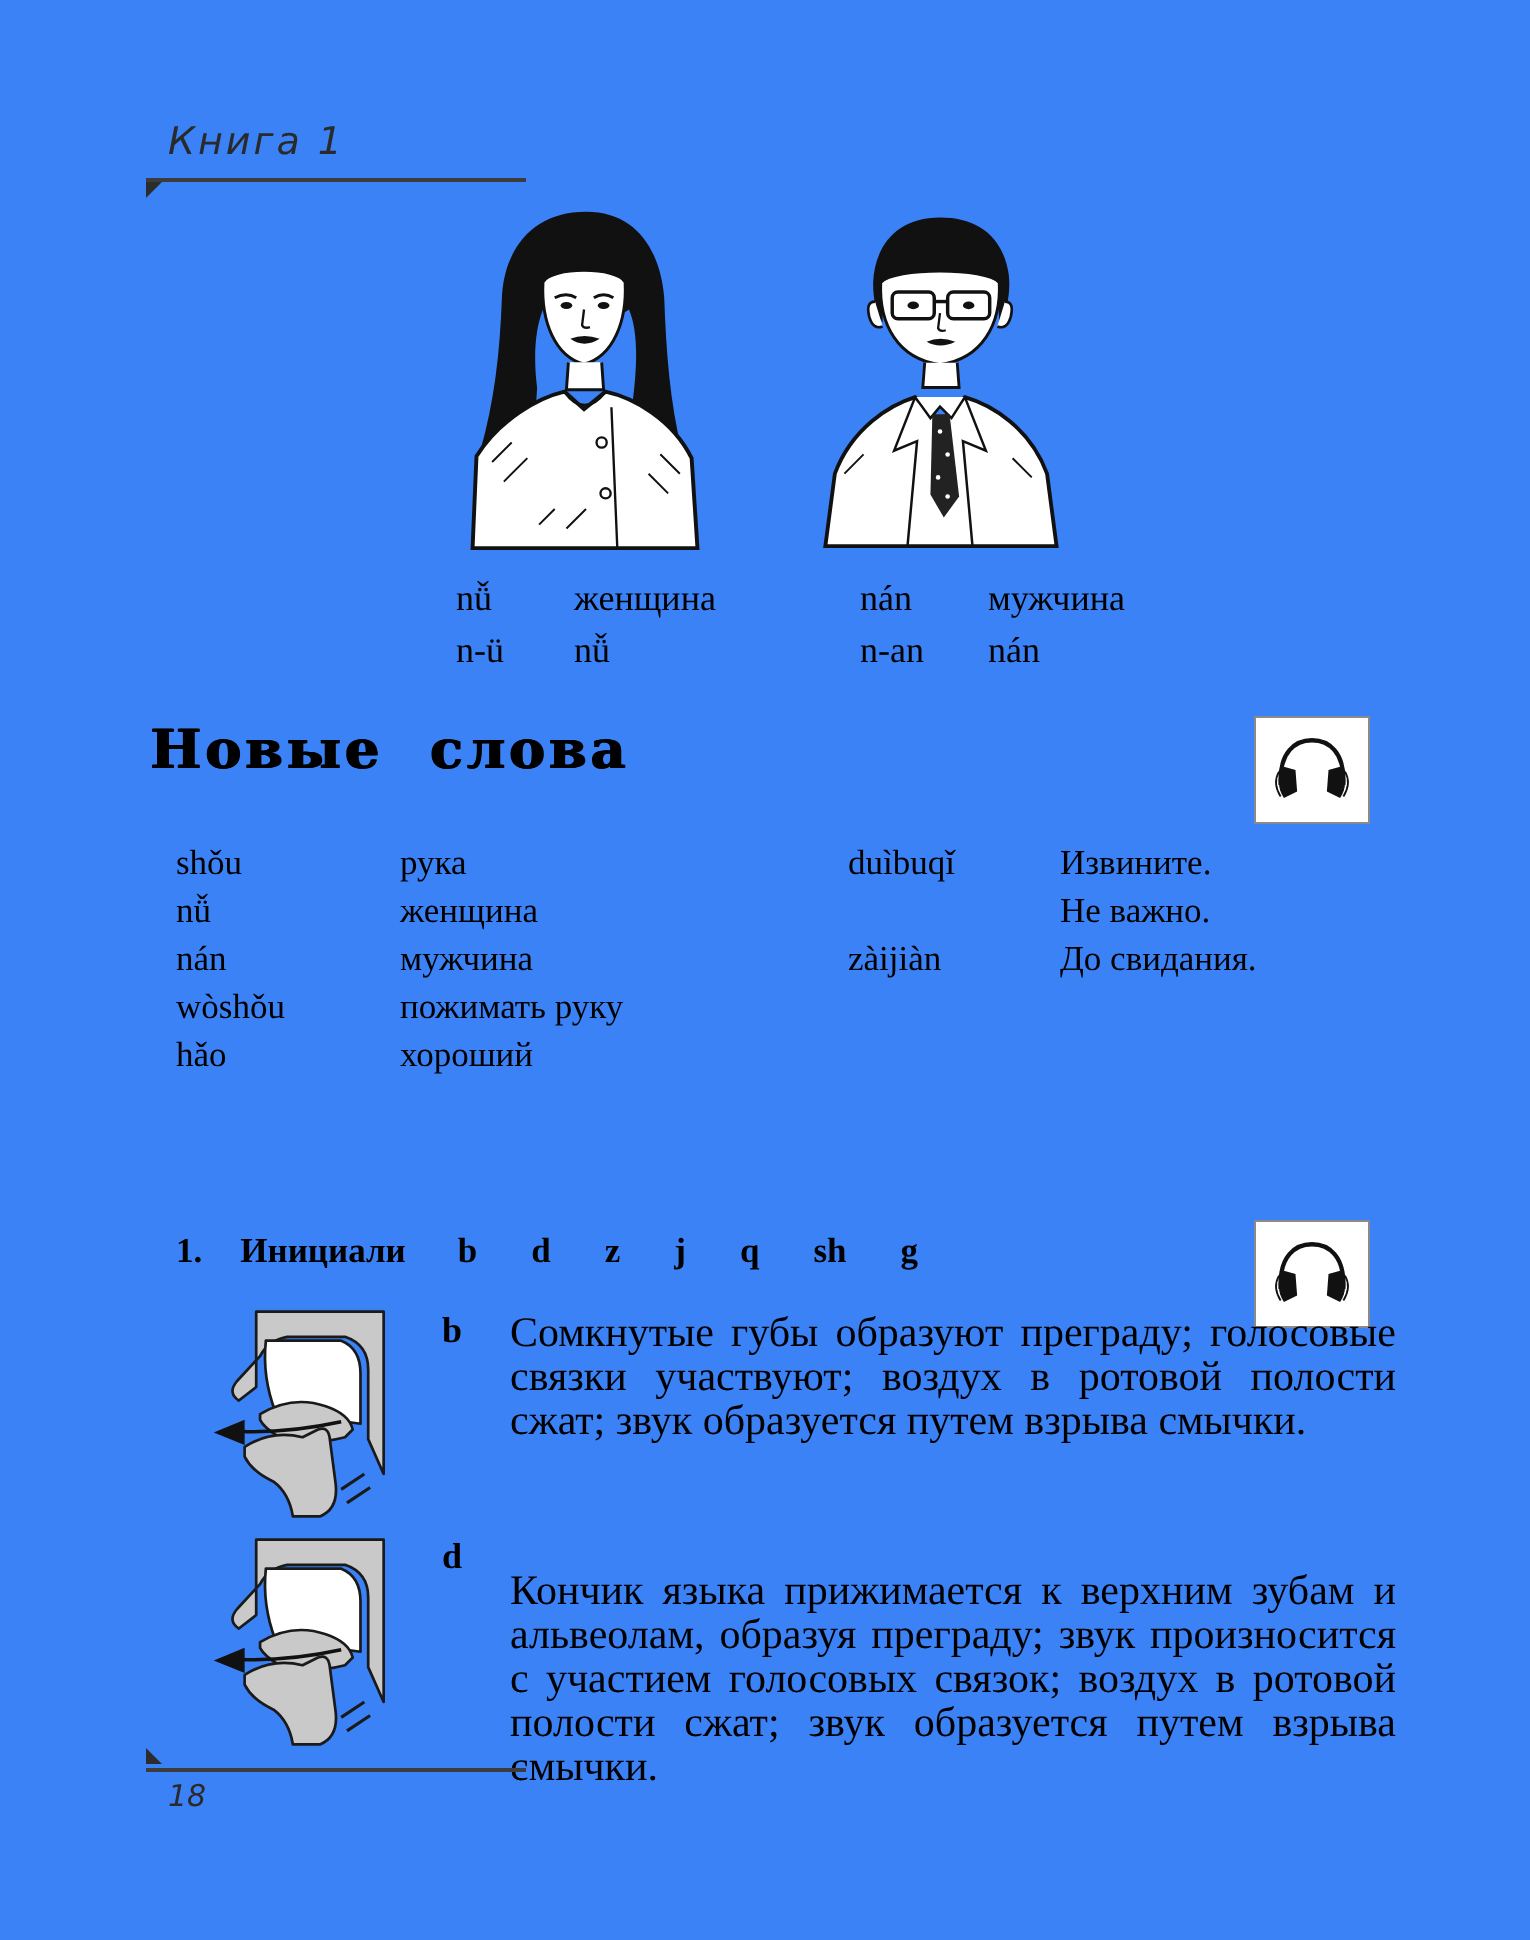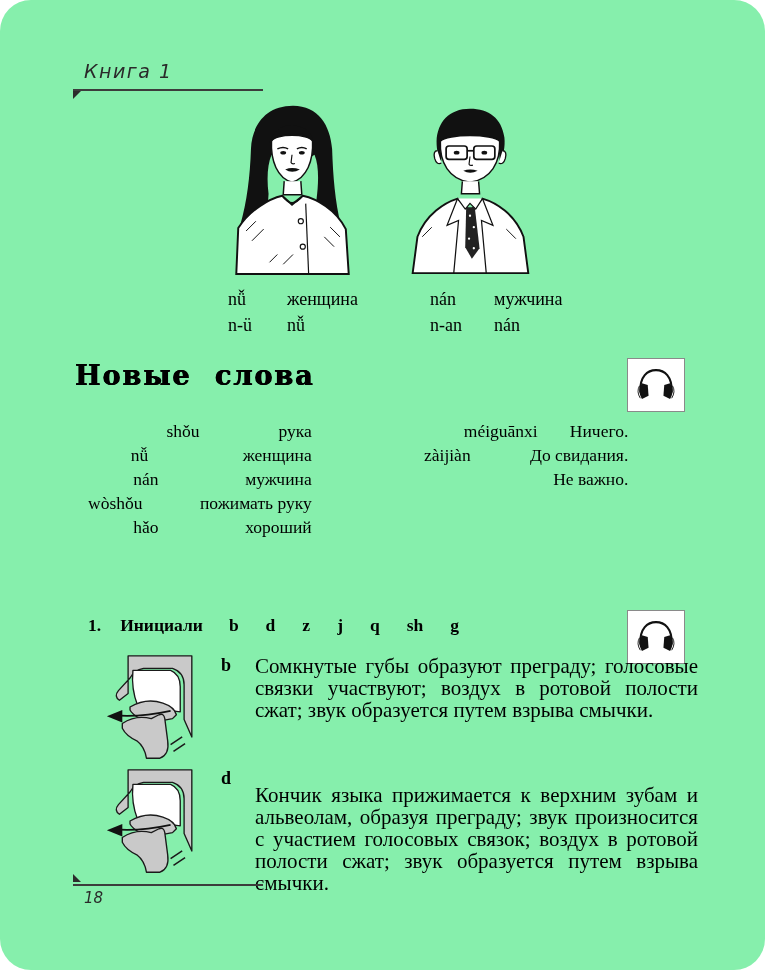--- a/index.html
+++ b/index.html
@@ -1,18 +1,18 @@
 <!DOCTYPE html>
 <html><head>
 <meta charset="utf-8">
 <style>
   html,body { margin:0; padding:0; background:#ffffff; }
   .page {
-    position:relative; width:765px; height:970px; background:#86efac;
-    font-family:"Liberation Serif", serif; color:#000; overflow:hidden;border-radius:31px;
+    position:relative; width:765px; height:970px; background:#3b82f6;
+    font-family:"Liberation Serif", serif; color:#000; overflow:hidden;
   }
 
   
   .rule { position:absolute; height:2px; background:#3c3c3c; }
   .corner-down { position:absolute; width:0; height:0;
     border-top:8px solid #2c2c2c; border-right:8px solid transparent; }
   .corner-up { position:absolute; width:0; height:0;
     border-bottom:8px solid #2c2c2c; border-right:8px solid transparent; }
 
   .book-title {
@@ -48,21 +48,21 @@
   
   .audio-box {
     position:absolute; width:56px; height:52px;
     border:1px solid #8a8a8a; background:#fff;
     display:flex; align-items:center; justify-content:center;
   }
   .audio-box svg { width:44px; height:38px; }
 
   
   .vocab-col { position:absolute; font-size:17.5px; }
-  .vocab-row { display:flex; height:24px; line-height:24px;justify-content:flex-end; }
+  .vocab-row { display:flex; height:24px; line-height:24px; }
   .vocab-pinyin  { width:112px; }
   .vocab-pinyin2 { width:106px; }
 
   
   .initials-line { position:absolute; left:88px; top:615px; font-size:17.5px; font-weight:bold; display:flex; align-items:baseline; }
   .initials-title { margin-left:19px; }
   .initials-letters { display:flex; margin-left:26px; }
   .initials-letters span { margin-right:27px; }
 
   .mouth { position:absolute; width:112px; height:112px; }
@@ -192,30 +192,30 @@
       <span>пожимать руку</span>
     </div>
     <div class="vocab-row">
       <span class="vocab-pinyin">hǎo</span>
       <span>хороший</span>
     </div>
   </div>
 
   <div class="vocab-col" style="left:424px; top:419px;">
     <div class="vocab-row">
-      <span class="vocab-pinyin2">méiguānxi</span>
-      <span>Ничего.</span>
+      <span class="vocab-pinyin2">duìbuqǐ</span>
+      <span>Извините.</span>
+    </div>
+    <div class="vocab-row">
+      <span class="vocab-pinyin2"></span>
+      <span>Не важно.</span>
     </div>
     <div class="vocab-row">
       <span class="vocab-pinyin2">zàijiàn</span>
       <span>До свидания.</span>
-    </div>
-    <div class="vocab-row">
-      <span class="vocab-pinyin2"></span>
-      <span>Не важно.</span>
     </div>
   </div>
 
 
   <div class="initials-line">
     <span>1.</span>
     <span class="initials-title">Инициали</span>
     <span class="initials-letters">
       <span>b</span>
       <span>d</span>

